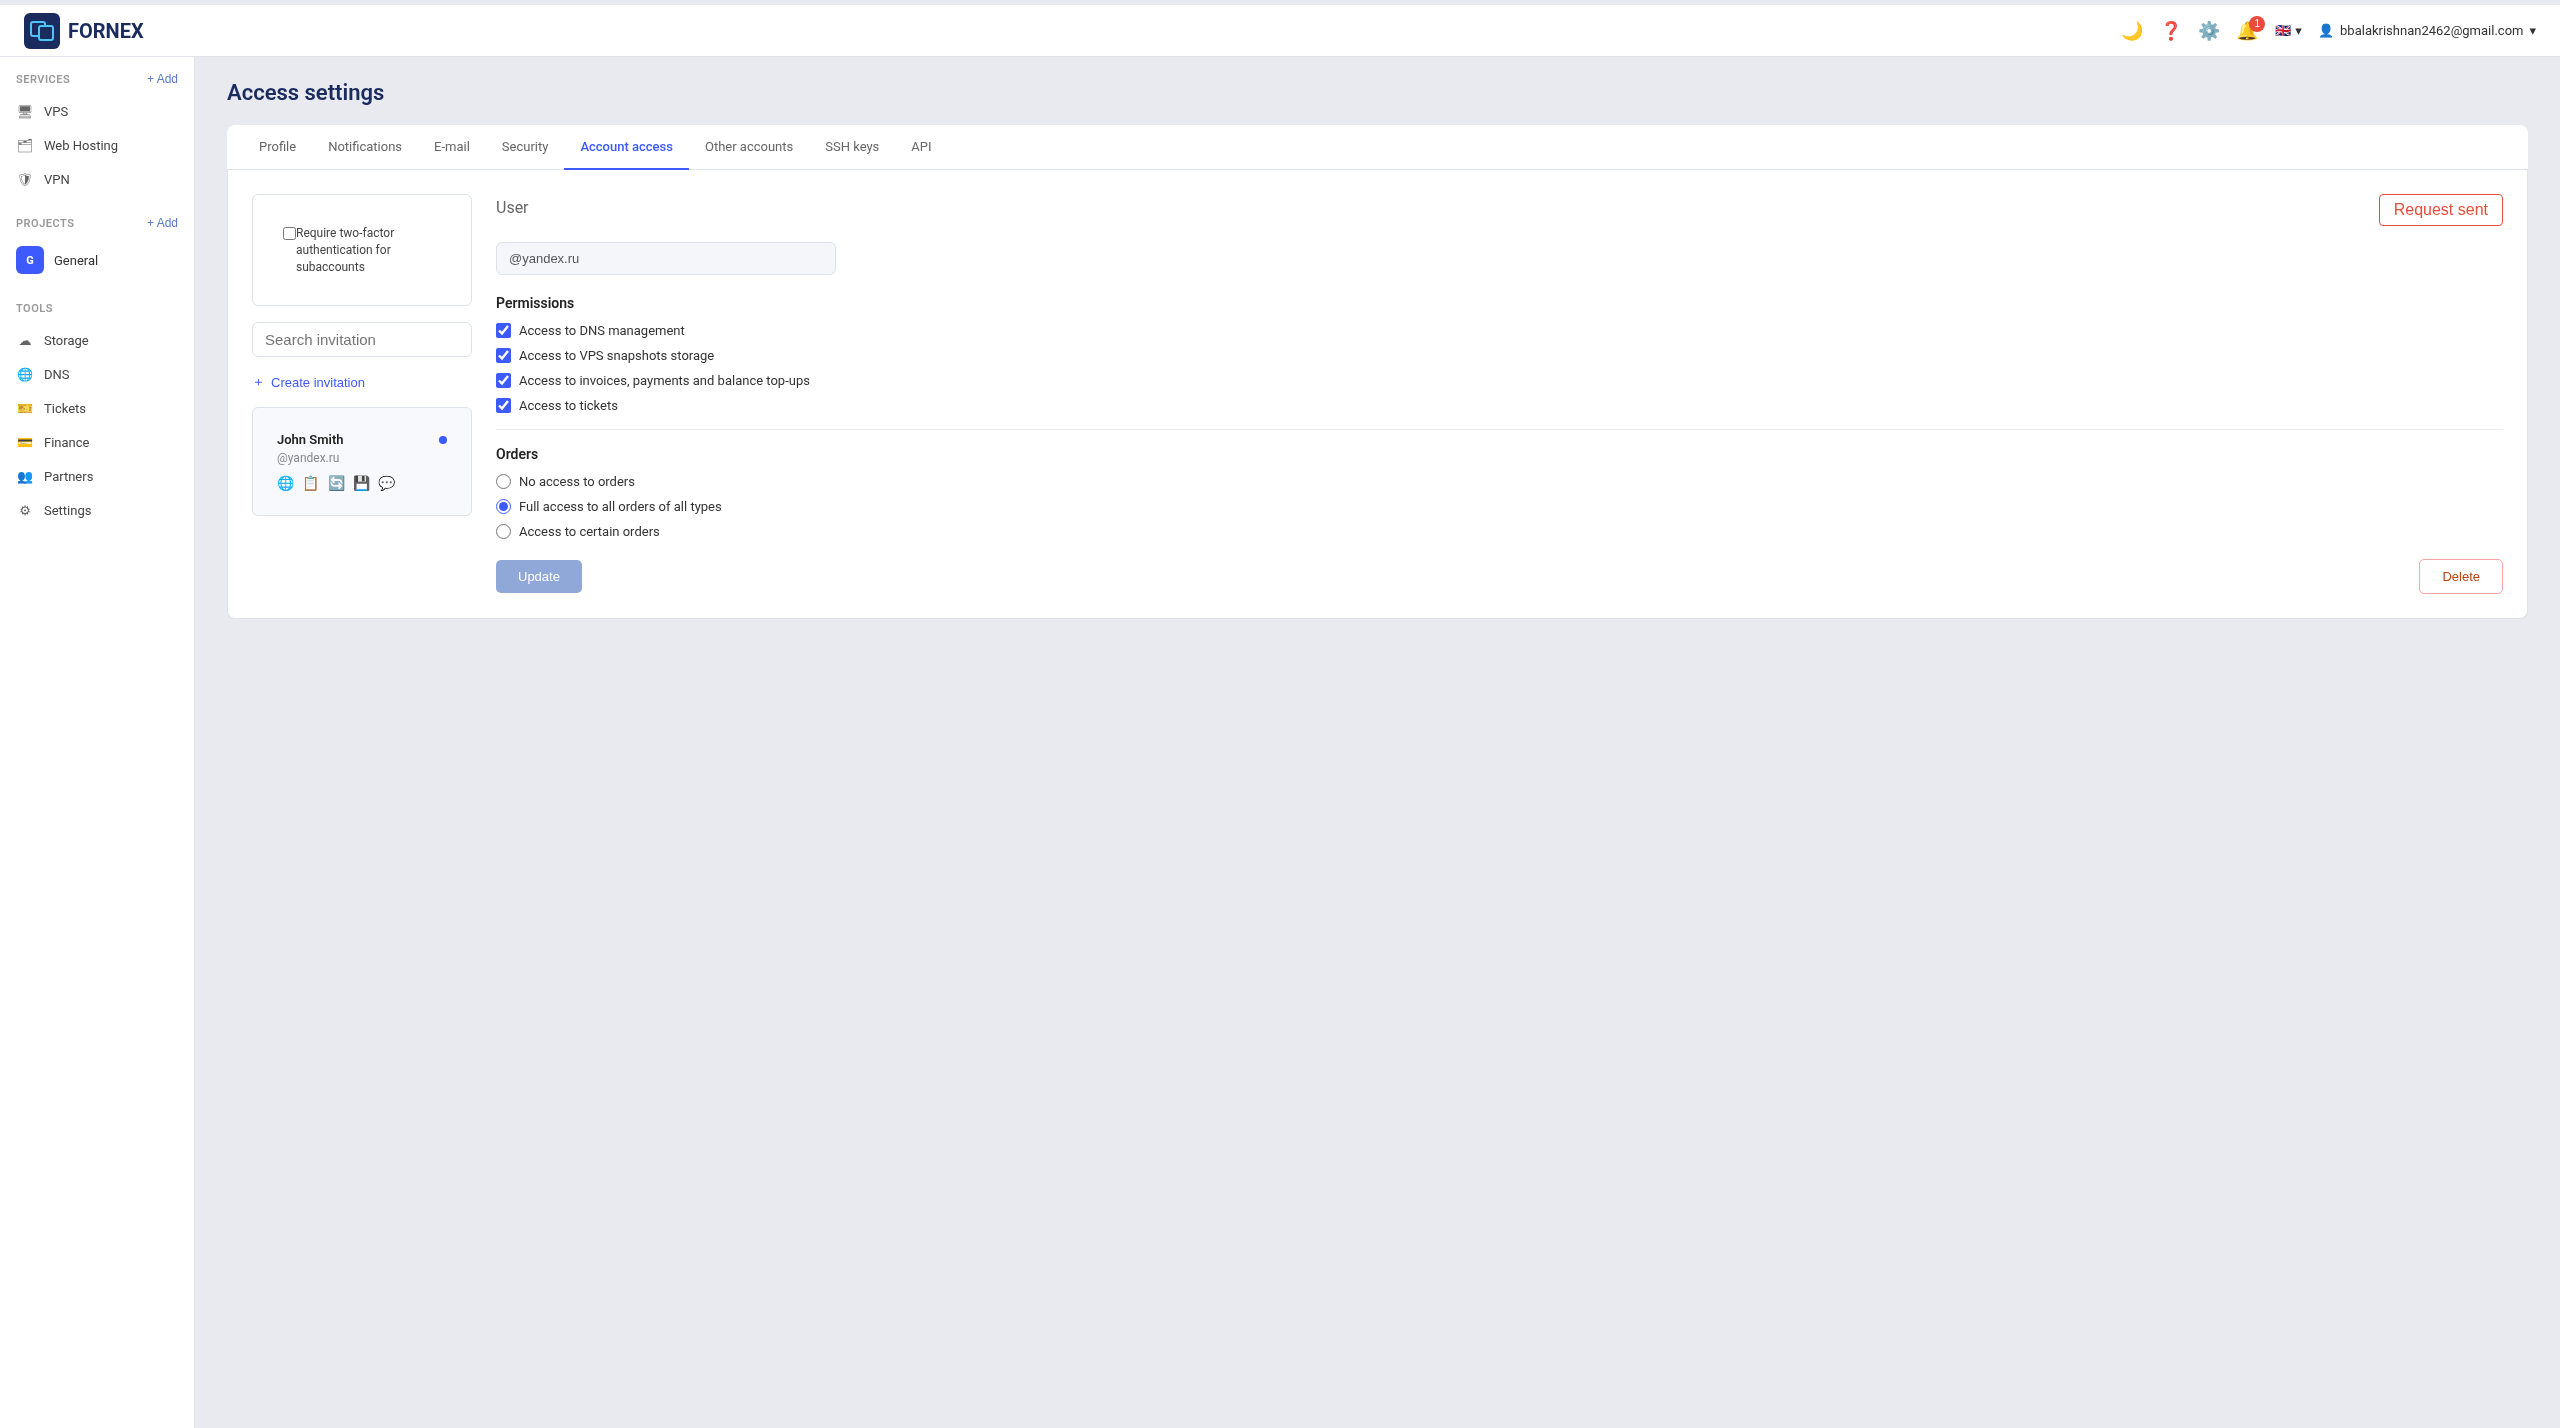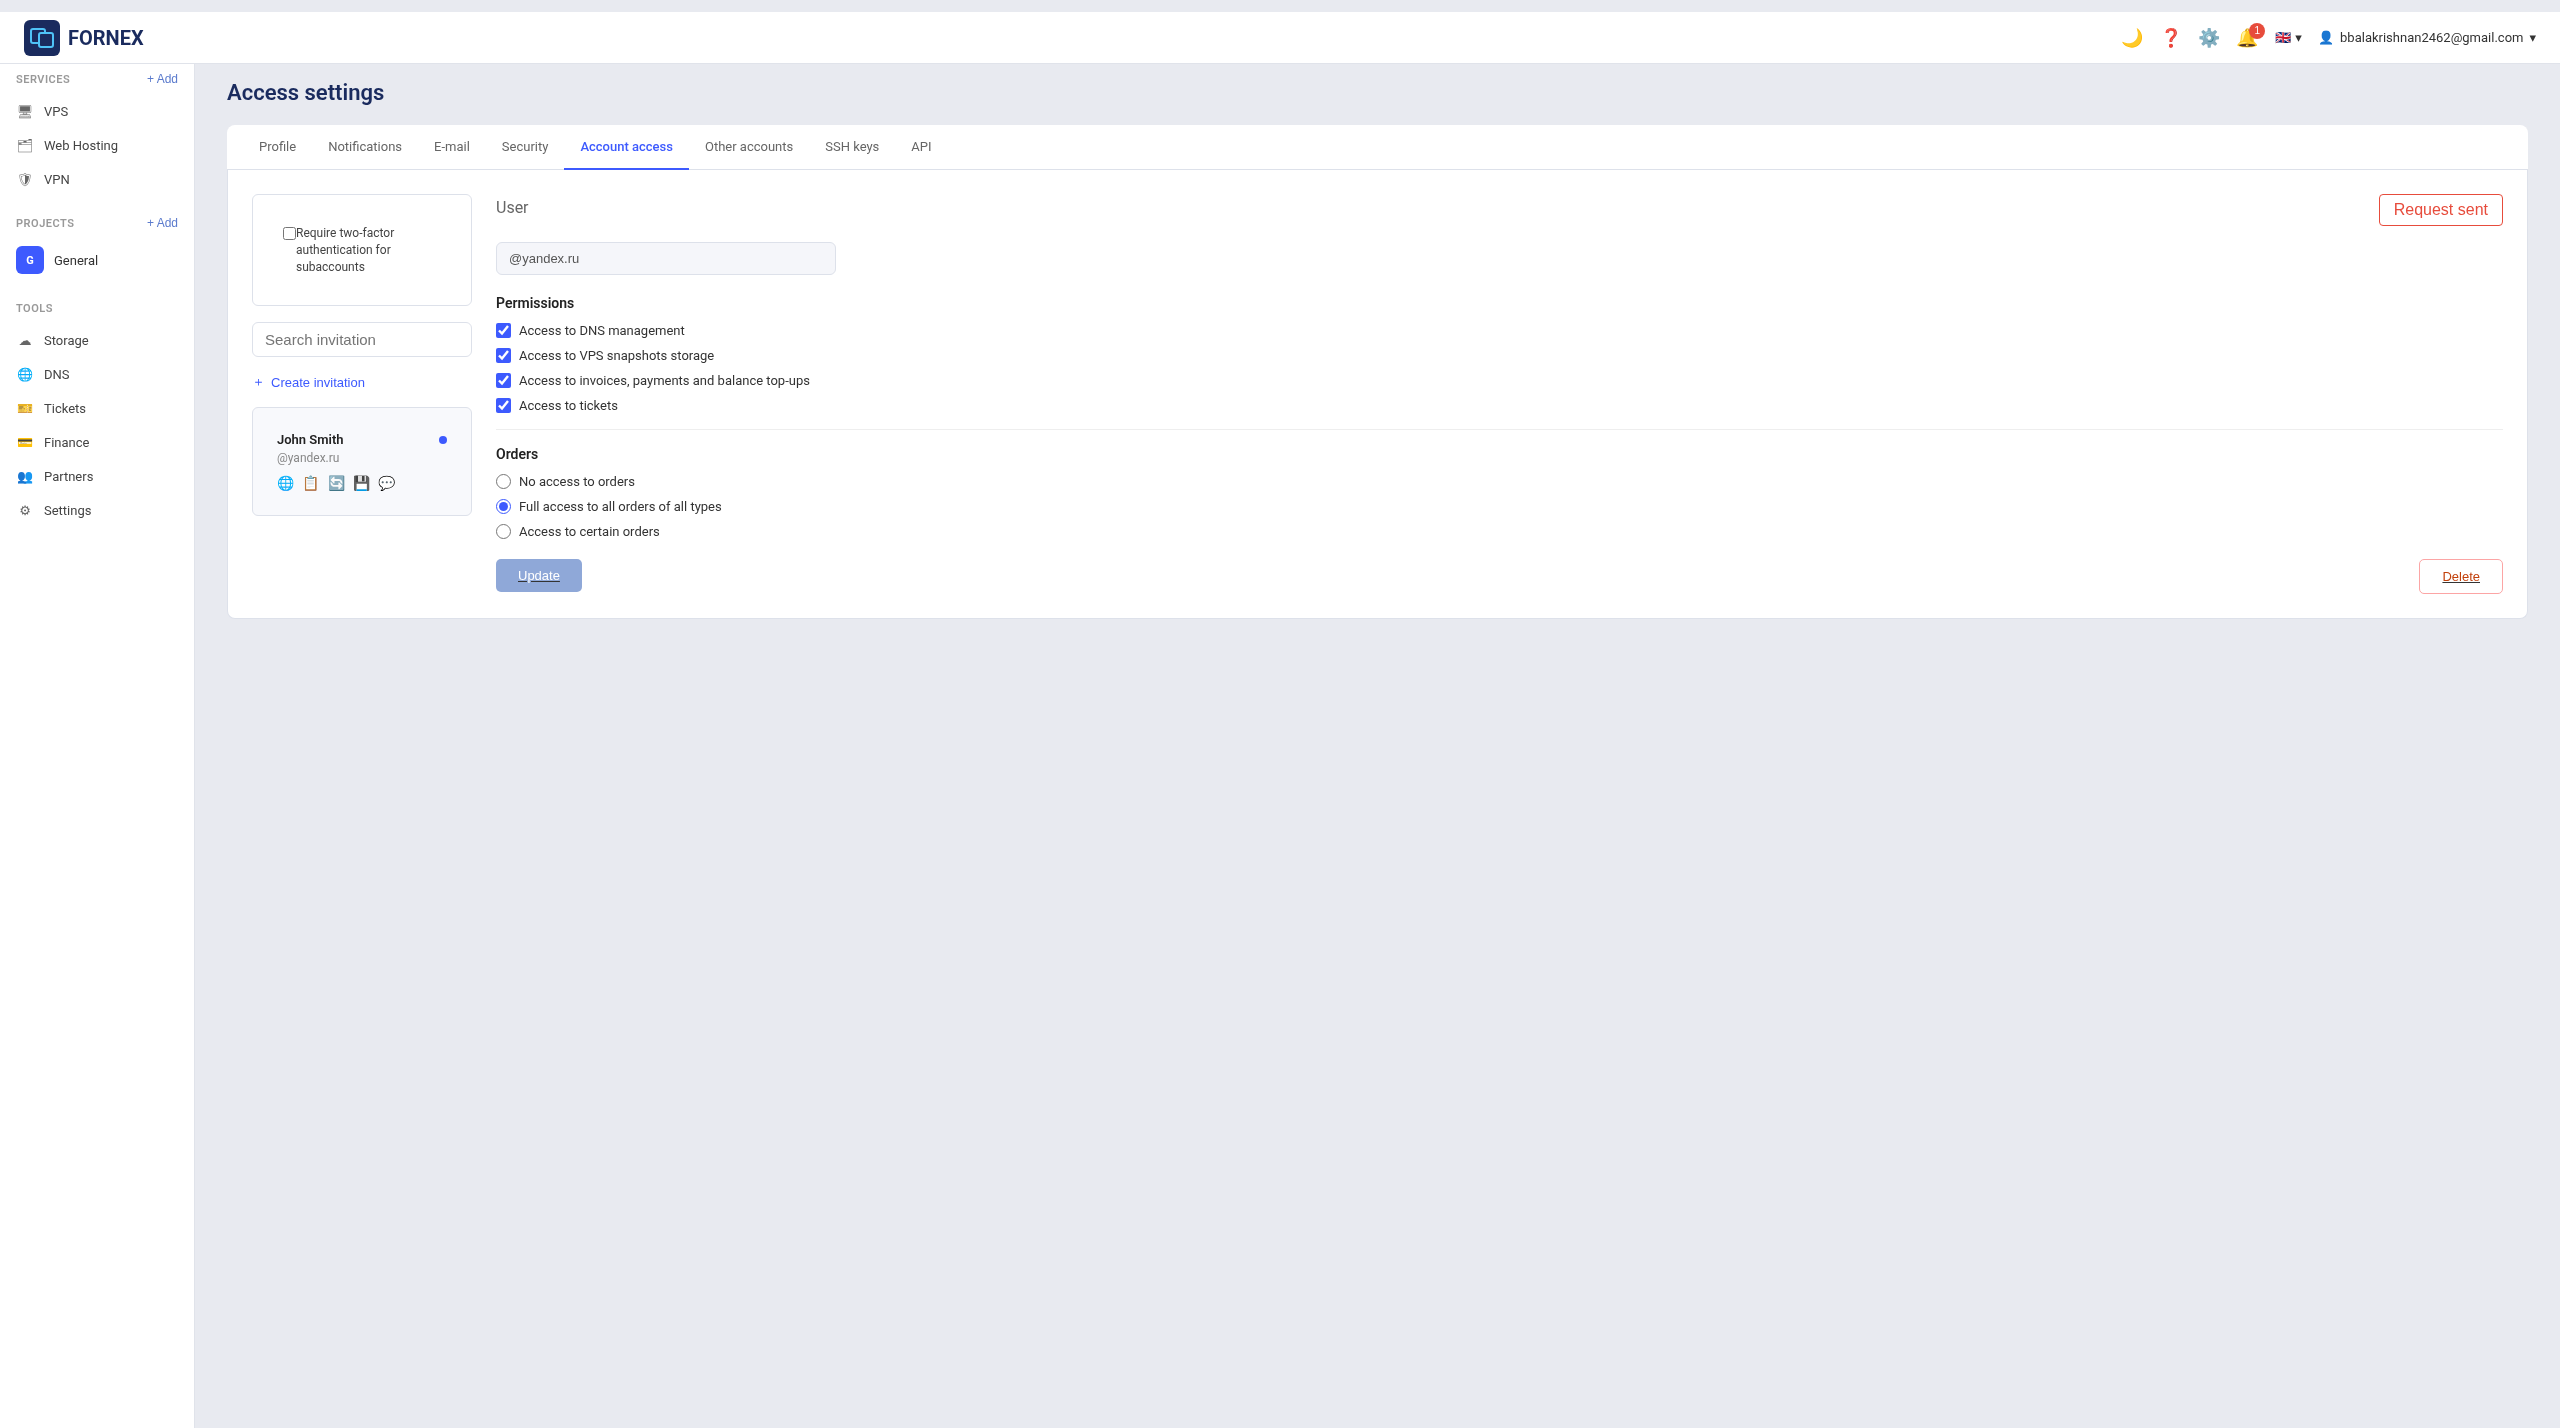--- a/index.html
+++ b/index.html
@@ -13,21 +13,21 @@
 
     
     .topnav {
       background: #fff;
       height: 52px;
       display: flex;
       align-items: center;
       padding: 12px 24px;
       border-bottom: 1px solid #e0e3ea;
       position: fixed;
-      top: 12px; left: 0; right: 0;
+      top: 5px; left: 0; right: 0;
       z-index: 100;
     }
     .logo {
       display: flex;
       align-items: center;
       gap: 8px;
       font-size: 20px;
       font-weight: 700;
       color: #1a2b5e;
       text-decoration: none;
@@ -357,24 +357,23 @@
       font-size: 13px;
       color: #333;
     }
     .radio-item input[type="radio"] {
       accent-color: #3d5afe;
       width: 15px;
       height: 15px;
     }
     .actions-row {
       display: flex;
-      align-items: flex-start;
+      align-items: center;
       justify-content: space-between;
       margin-top: 20px;
-      text-decoration: underline;
     }
     .update-btn {
       background: #8fa8d8;
       color: #fff;
       border: none;
       padding: 9px 22px;
       border-radius: 5px;
       font-size: 13px;
       cursor: pointer;
     }

